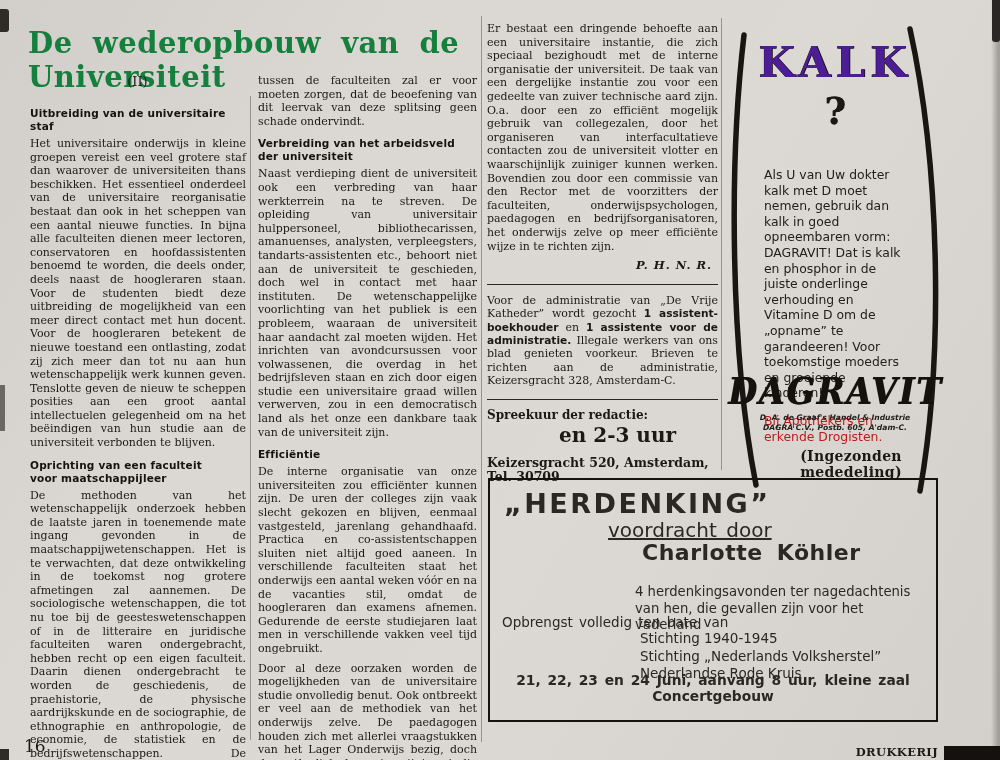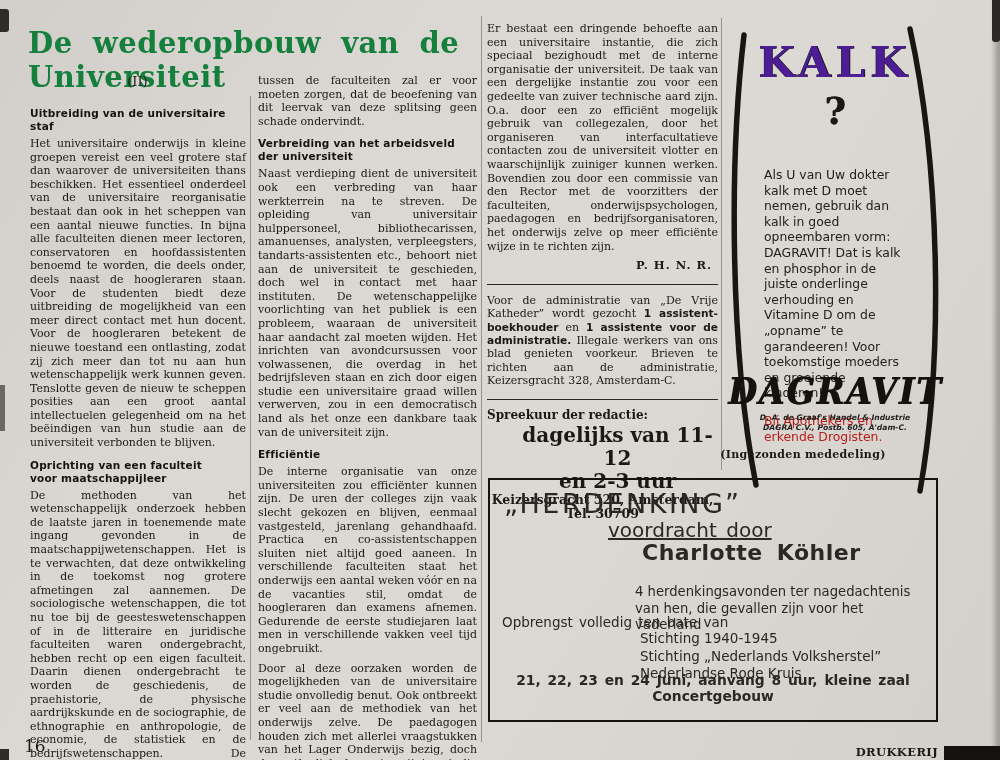--- a/index.html
+++ b/index.html
@@ -22,28 +22,28 @@
   .col p{margin:0 0 6px 0;text-align:justify;}
   .col1{left:30px;top:98px;width:216px;}
   .col2{left:258px;top:74px;width:219px;}
   .col3{left:487px;top:22px;width:231px;}
   .sec-heading{
     font-family:"DejaVu Sans","Liberation Sans",sans-serif;
     font-weight:700;font-size:10.5px;line-height:13px;letter-spacing:0.2px;
     margin:9px 0 4px 0;text-align:left;color:#15120f;
   }
   .sec-heading .hl{display:block;}
-  .signature{text-align:right;font-weight:700;font-size:11.5px;letter-spacing:1px;margin:4px 6px 0 0;}
+  .signature{text-align:right;font-weight:700;font-size:11.5px;letter-spacing:1px;margin:4px 6px 0 0;font-style:italic;}
   .rule{border:none;border-top:1.6px solid #2a2724;margin:11px 0 9px 0;}
   .notice{font-size:11px;line-height:13.4px;}
   .notice b{font-family:"DejaVu Sans","Liberation Sans",sans-serif;font-size:10.6px;}
   .office{font-size:11.5px;}
   .office .label{font-weight:700;font-size:12px;margin:0 0 2px 0;text-align:left;}
   .office .big{font-weight:700;font-size:20px;line-height:23px;text-align:center;margin:0 0 0 30px;}
-  .office .addr{font-weight:700;font-size:12.5px;margin-top:0;text-align:center;}
+  .office .addr{font-weight:700;font-size:12.5px;margin-top:9px;text-align:left;}
   
   .vrule{position:absolute;width:1px;background:#96938e;}
   
   .kalk{left:728px;top:24px;width:214px;height:452px;text-align:center;}
   .kalk-headline{
     margin-top:14px;font-size:42px;font-weight:700;letter-spacing:5px;
     color:#4c1d95;text-shadow:0.8px 0 0 #14110e, -0.4px 0 0 #14110e;
   }
   .kalk-q{font-size:37px;font-weight:700;margin-top:2px;text-shadow:0.6px 0 0 #14110e;}
   .kalk-body{
@@ -58,25 +58,25 @@
   }
   .dagravit{left:728px;top:372px;width:214px;text-align:center;font-style:italic;}
   .dagravit-brand{
     font-size:33px;font-weight:700;letter-spacing:2px;transform:scaleY(1.12);
     color:#14110e;text-shadow:1px 0 0 #14110e;
   }
   .dagravit-co{
     font-family:"DejaVu Sans","Liberation Sans",sans-serif;
     font-size:7.6px;font-weight:700;line-height:10px;color:#23201d;margin-top:2px;
   }
-  .ingezonden{left:708px;top:448px;width:190px;text-align:center;font-weight:700;font-size:11px;letter-spacing:0.3px;}
+  .ingezonden{left:756px;top:448px;width:190px;text-align:center;font-weight:700;font-size:14px;letter-spacing:0.3px;}
   
   .hbox{left:488px;top:478px;width:450px;height:244px;border:2px solid #15120f;box-sizing:border-box;}
   .hbox *{position:absolute;font-family:"DejaVu Sans","Liberation Sans",sans-serif;color:#2a2724;}
-  .h-title{left:14px;top:8px;font-size:27px;letter-spacing:2.5px;font-weight:400;}
+  .h-title{left:14px;top:8px;font-size:27px;letter-spacing:2.5px;font-weight:700;}
   .h-sub{left:118px;top:38px;font-size:20px;word-spacing:3px;text-decoration:underline;}
   .h-speaker{left:152px;top:60px;font-size:22px;font-weight:700;letter-spacing:0.5px;word-spacing:6px;}
   .h-desc{left:145px;top:104px;width:282px;font-size:13.2px;line-height:16.5px;}
   .h-benefit{left:12px;top:134px;font-size:13.5px;word-spacing:2px;}
   .h-ben-list{left:150px;top:150px;font-size:13.5px;line-height:17.5px;}
   .h-ben-list span{position:static;display:block;}
   .h-sched{left:0;top:192px;width:100%;text-align:center;font-size:13.8px;font-weight:700;word-spacing:2px;}
   
   .page-number{left:24px;top:736px;font-size:17px;font-weight:400;}
   .printer{left:770px;top:745px;width:168px;font-size:11.5px;font-weight:700;letter-spacing:0.4px;text-align:right;}
@@ -121,21 +121,20 @@
 </div>
 
 <div class="col col3">
   <p>Er bestaat een dringende behoefte aan een universitaire instantie, die zich speciaal bezighoudt met de interne organisatie der universiteit. De taak van een dergelijke instantie zou voor een gedeelte van zuiver technische aard zijn. O.a. door een zo efficiënt mogelijk gebruik van collegezalen, door het organiseren van interfacultatieve contacten zou de universiteit vlotter en waarschijnlijk zuiniger kunnen werken. Bovendien zou door een commissie van den Rector met de voorzitters der faculteiten, onderwijspsychologen, paedagogen en bedrijfsorganisatoren, het onderwijs zelve op meer efficiënte wijze in te richten zijn.</p>
   <div class="signature">P. H. N. R.</div>
   <hr class="rule">
   <p class="notice"><span>Voor de administratie van „De Vrije Katheder” wordt gezocht </span><b>1 assistent-boekhouder</b><span> en </span><b>1 assistente voor de administratie.</b><span> Illegale werkers van ons blad genieten voorkeur. Brieven te richten aan de administratie, Keizersgracht 328, Amsterdam-C.</span></p>
   <hr class="rule">
   <div class="office">
     <div class="label">Spreekuur der redactie:</div>
-    <div class="big">dagelijks van 11-12</div>
     <div class="big">en 2-3 uur</div>
     <div class="addr">Keizersgracht 520, Amsterdam, Tel. 30709</div>
   </div>
 </div>
 
 <div class="abs kalk">
   <svg class="abs" style="left:0;top:8px;" width="32" height="456" viewBox="0 0 32 456">
     <path d="M 16 3 C 1 130 2 320 28 453" stroke="#181512" stroke-width="5.5" fill="none" stroke-linecap="round"></path>
   </svg>
   <svg class="abs" style="left:178px;top:2px;" width="40" height="468" viewBox="0 0 40 468">

